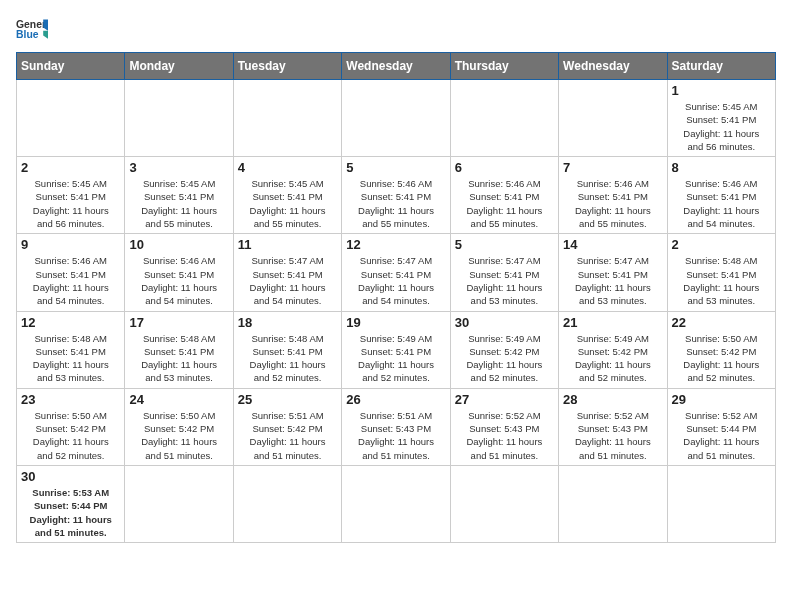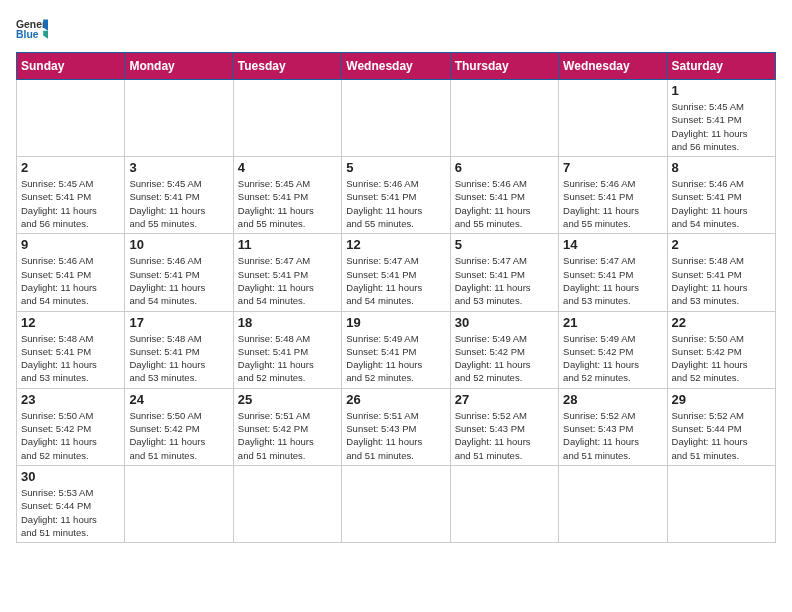--- a/index.html
+++ b/index.html
@@ -38,21 +38,21 @@
       font-size: 13px;
       color: #333;
       margin-top: 2px;
     }
     .calendar-table {
       width: 100%;
       border-collapse: collapse;
       margin-top: 8px;
     }
     .calendar-table th {
-      background: #be185d;
+      background: #737373;
       color: #fff;
       font-size: 12px;
       font-weight: bold;
       padding: 6px 4px;
       text-align: left;
       border: 1px solid #1a5fa0;
     }
     .calendar-table td {
       border: 1px solid #ccc;
       vertical-align: top;
@@ -65,20 +65,21 @@
       font-size: 13px;
       font-weight: bold;
       color: #222;
       display: block;
       margin-bottom: 2px;
     }
     .day-info {
       font-size: 9.5px;
       color: #333;
       line-height: 1.4;
+      text-align: center;
     }
     .empty-cell {
       background: #f5f5f5;
     }
   </style>
 </head>
 <body>
 
 <div class="header-area">
   <div class="logo">
@@ -323,21 +324,21 @@
           <span class="day-number">29</span>
           <div class="day-info" style="white-space: pre-line;">Sunrise: 5:52 AM
 Sunset: 5:44 PM
 Daylight: 11 hours
 and 51 minutes.</div>
         </td>
       </tr>
       <tr>
         <td>
           <span class="day-number">30</span>
-          <div class="day-info" style="white-space: pre-line;">Sunrise: 5:53 AM
+          <div class="day-info" style="white-space: pre-line; font-weight: bold;">Sunrise: 5:53 AM
 Sunset: 5:44 PM
 Daylight: 11 hours
 and 51 minutes.</div>
         </td>
         <td class="empty-cell"></td>
         <td class="empty-cell"></td>
         <td class="empty-cell"></td>
         <td class="empty-cell"></td>
         <td class="empty-cell"></td>
         <td class="empty-cell"></td>

